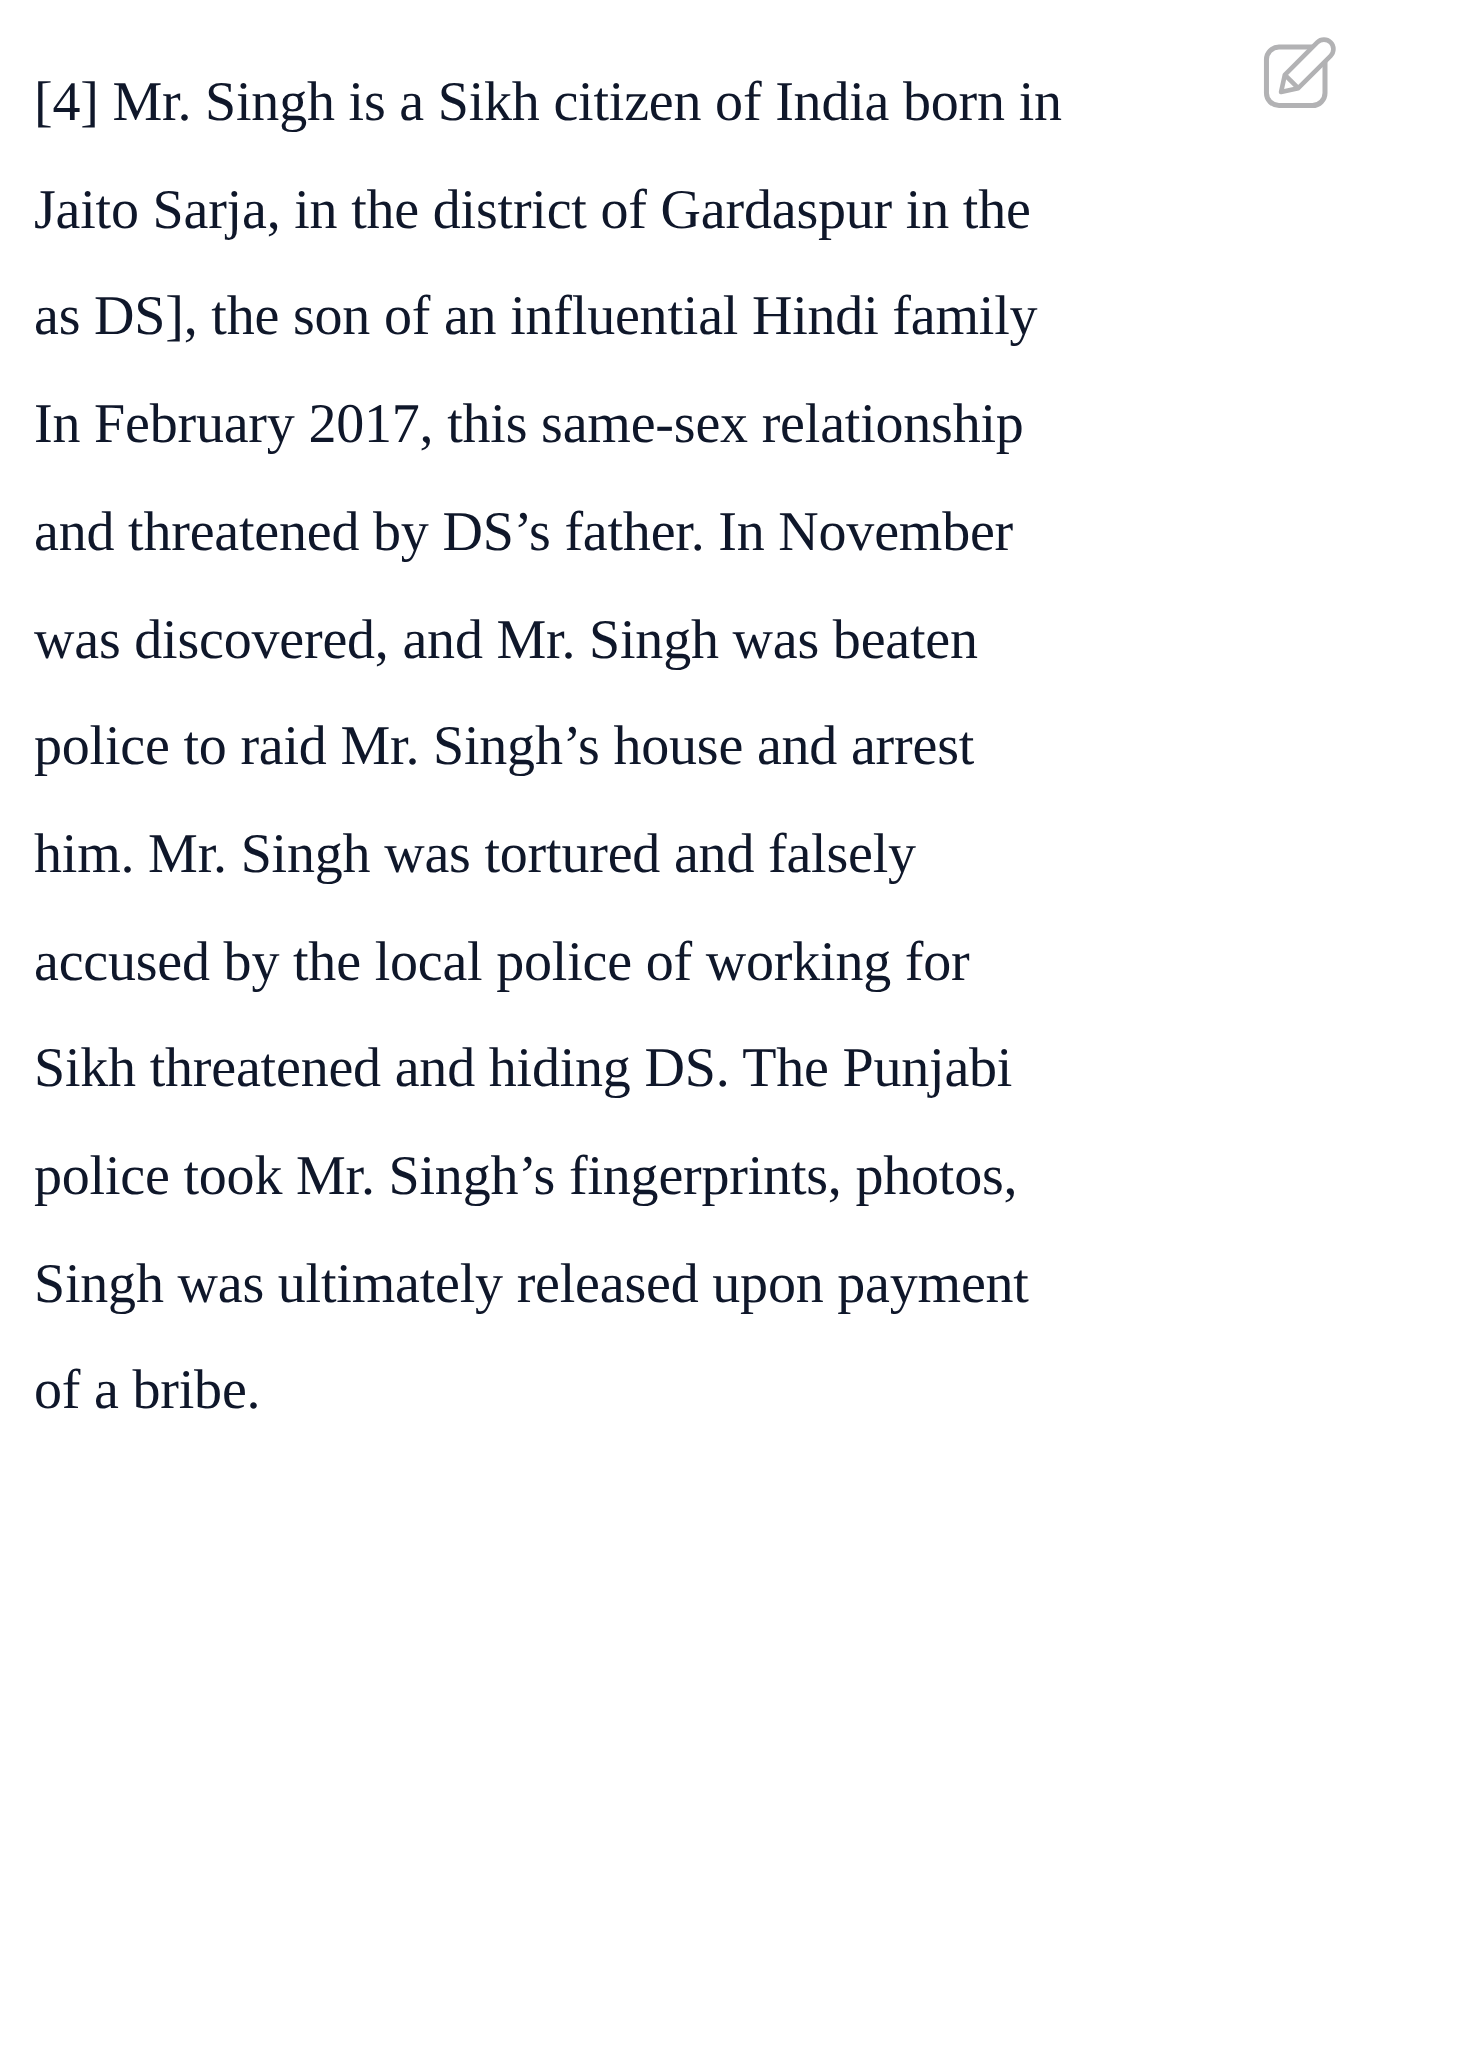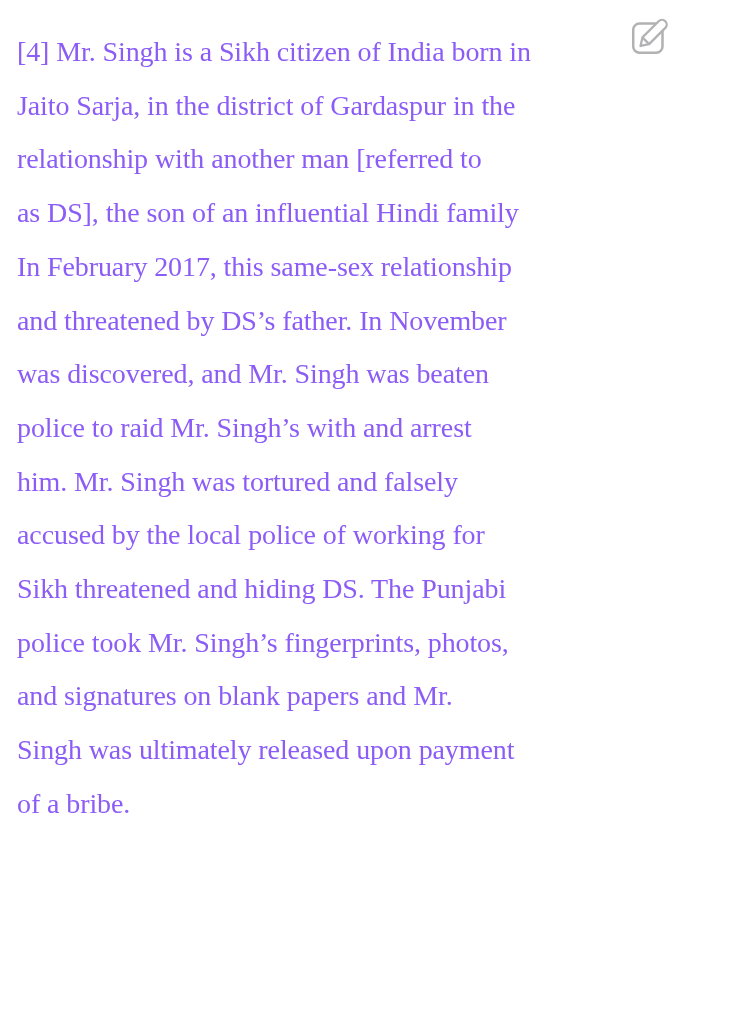--- a/index.html
+++ b/index.html
@@ -12,21 +12,21 @@
     background: #ffffff;
     position: relative;
     overflow: hidden;
     font-family: "Liberation Serif", "DejaVu Serif", serif;
   }
   .doc-body {
     position: absolute;
     left: 17px;
     top: 25px;
     right: 10px;
-    color: #8b5cf6;
+    color: #0f172a;
   }
   .line {
     font-size: 28px;
     line-height: 53.7px;
     white-space: nowrap;
     letter-spacing: -0.1px;
   }
   .edit-btn {
     position: absolute;
     left: 628px;
@@ -43,31 +43,29 @@
     width: 46px;
     height: 46px;
   }
 </style>
 </head>
 <body>
 
 <div class="doc-body">
     <div class="line">[4] Mr. Singh is a Sikh citizen of India born in</div>
     <div class="line">Jaito Sarja, in the district of Gardaspur in the</div>
-    <div class="line">relationship with another man [referred to</div>
     <div class="line">as DS], the son of an influential Hindi family</div>
     <div class="line">In February 2017, this same-sex relationship</div>
     <div class="line">and threatened by DS’s father. In November</div>
     <div class="line">was discovered, and Mr. Singh was beaten</div>
-    <div class="line">police to raid Mr. Singh’s with and arrest</div>
+    <div class="line">police to raid Mr. Singh’s house and arrest</div>
     <div class="line">him. Mr. Singh was tortured and falsely</div>
     <div class="line">accused by the local police of working for</div>
     <div class="line">Sikh threatened and hiding DS. The Punjabi</div>
     <div class="line">police took Mr. Singh’s fingerprints, photos,</div>
-    <div class="line">and signatures on blank papers and Mr.</div>
     <div class="line">Singh was ultimately released upon payment</div>
     <div class="line">of a bribe.</div>
   </div>
 
 <button class="edit-btn" aria-label="Edit">
   <span>
     <svg viewBox="0 0 44 44" xmlns="http://www.w3.org/2000/svg">
       <rect x="5" y="11" width="28" height="28" rx="6" fill="none" stroke="#b2b2b4" stroke-width="2.4"></rect>
       <path d="M12 32.5 L13.8 24.3 L29.3 8.8 A4.5 4.5 0 0 1 35.7 15.2 L20.2 30.7 Z" fill="#ffffff" stroke="#b2b2b4" stroke-width="2.2" stroke-linejoin="round"></path>
       <path d="M13.8 24.3 L20.2 30.7" fill="none" stroke="#b2b2b4" stroke-width="2.2"></path>

